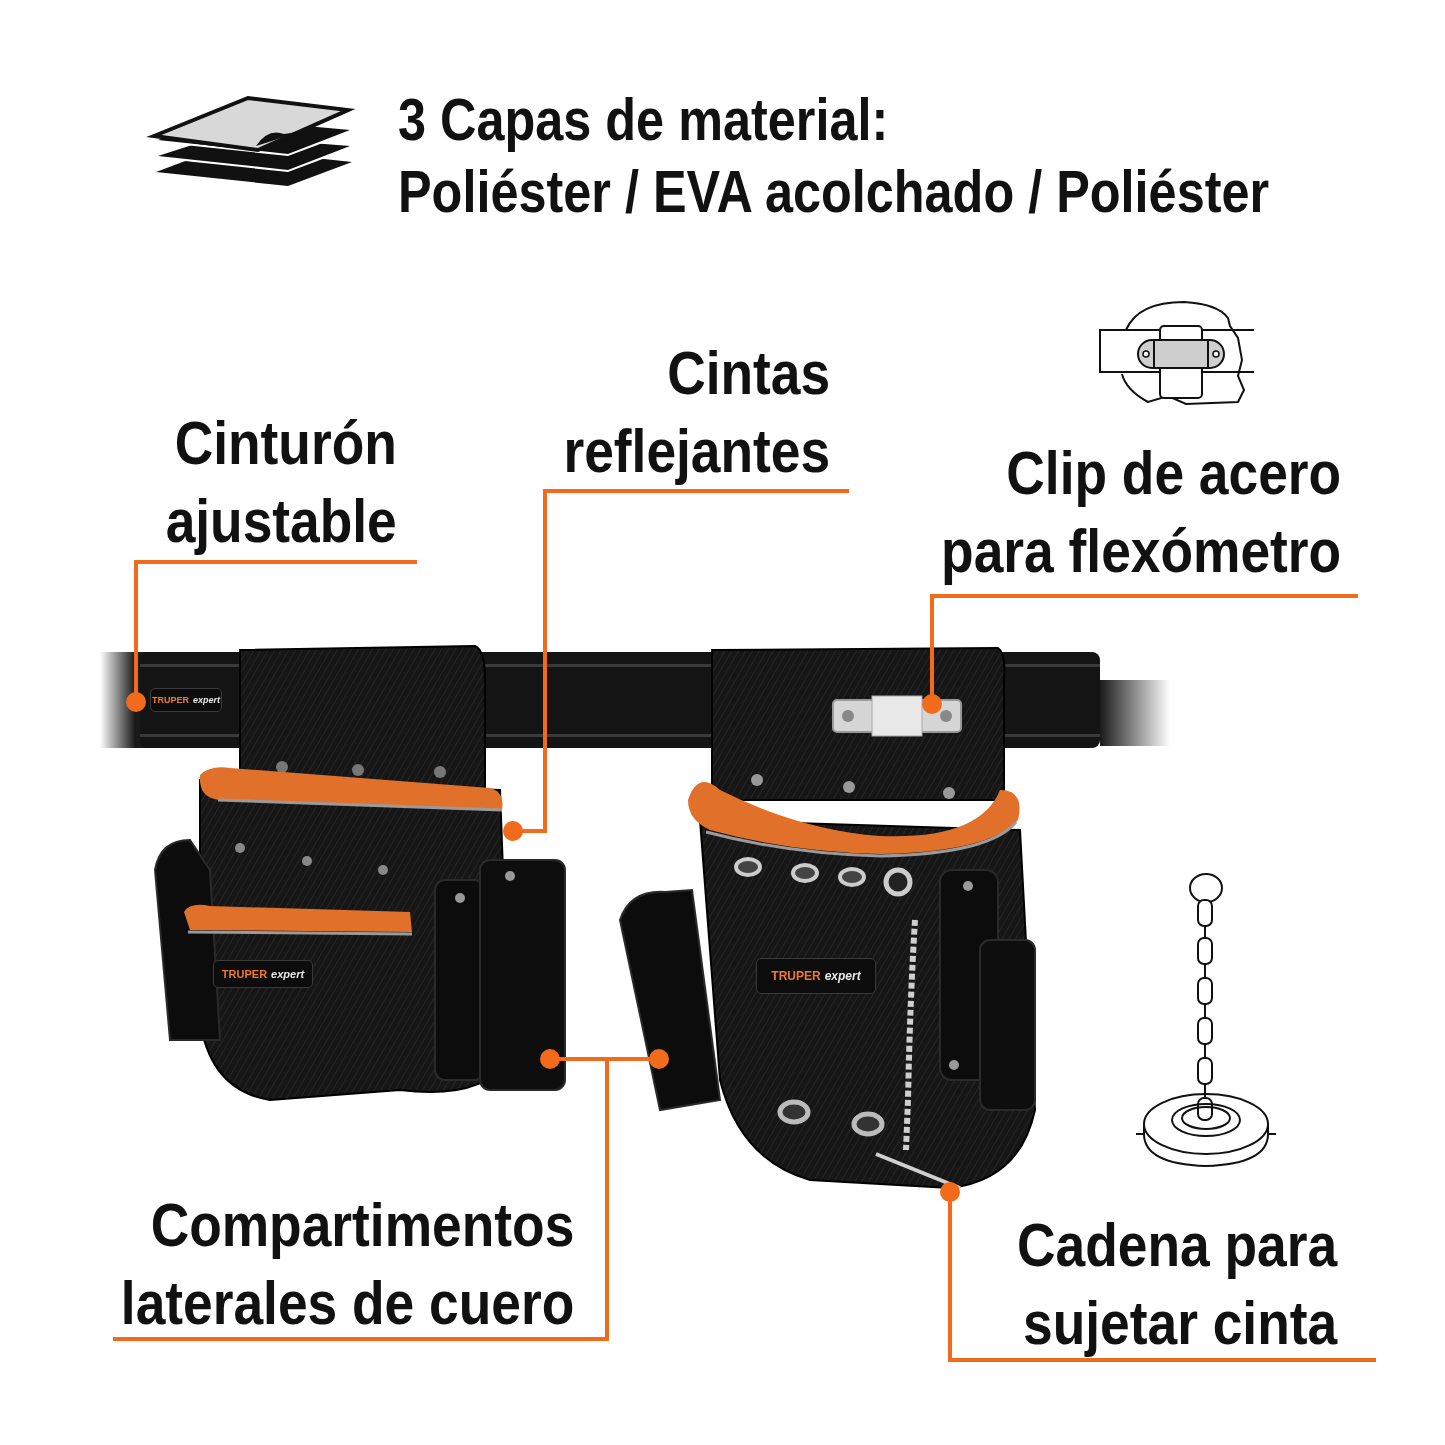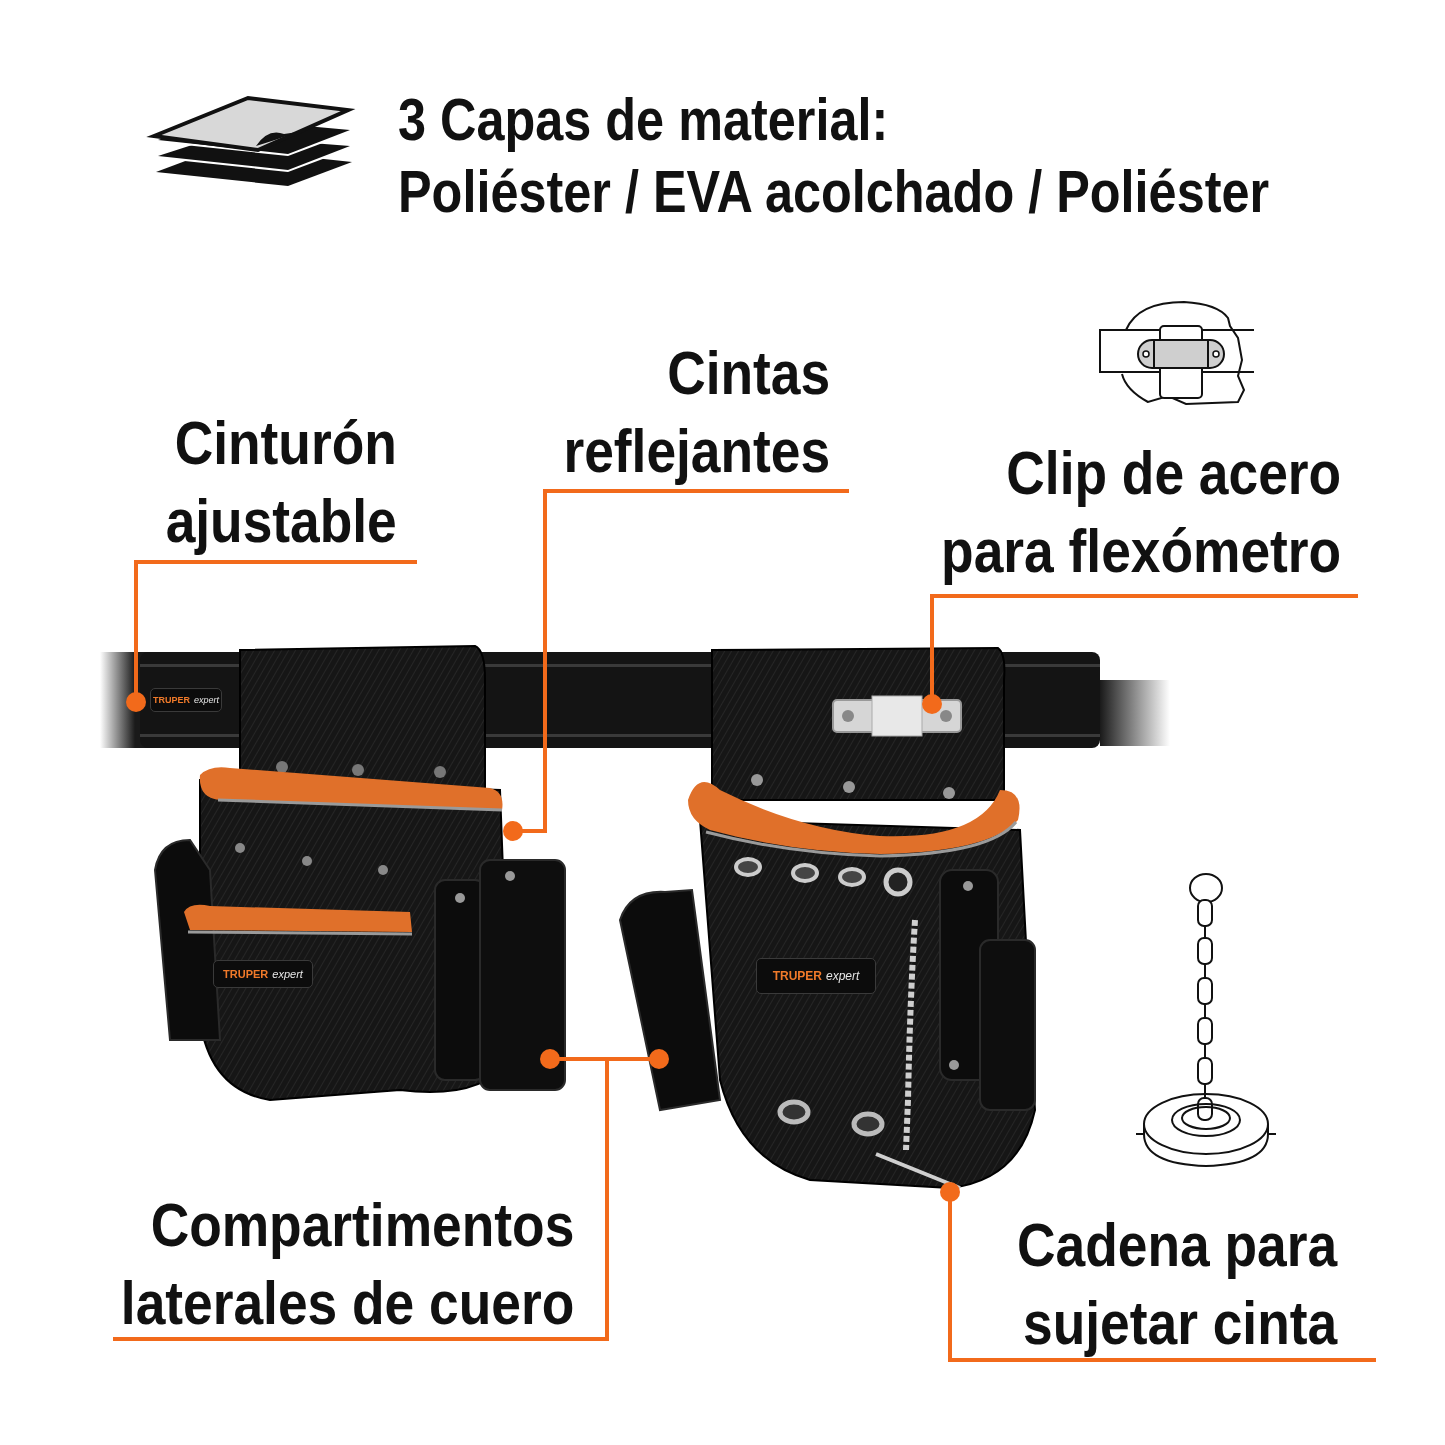--- a/index.html
+++ b/index.html
@@ -14,21 +14,21 @@
     .dot { position: absolute; width: 20px; height: 20px; border-radius: 50%; background: #f26a1b;
            margin-left: -10px; margin-top: -10px; }
     .title { position: absolute; left: 398px; top: 84px; font-size: 60px; font-weight: 700;
              line-height: 72px; transform: scaleX(0.84); transform-origin: left top; white-space: nowrap; }
     .title .ln { display: block; }
     svg { position: absolute; overflow: visible; }
     .brand { position: absolute; background: #0c0c0c; border: 1px solid #3a3a3a; border-radius: 5px;
              display: flex; align-items: center; justify-content: center; gap: 4px;
              font-family: "Liberation Sans", sans-serif; font-weight: 700; white-space: nowrap; }
     .brand .b1 { color: #f07a2a; }
-    .brand .b2 { color: #e6e6e6; font-style: italic; font-weight: 400; }
+    .brand .b2 { color: #e6e6e6; font-style: italic; font-weight: 700; }
   </style>
 </head>
 <body>
 
 <svg style="left:148px;top:96px" width="210" height="90" viewBox="0 0 210 90">
   <polygon points="8,76 72,52 204,66 140,90" fill="#111"></polygon>
   <polygon points="8,62 72,38 204,52 140,76" fill="#fff"></polygon>
   <polygon points="10,60 72,40 202,50 140,74" fill="#111"></polygon>
   <polygon points="8,46 72,22 204,36 140,60" fill="#fff"></polygon>
   <polygon points="10,44 72,22 202,34 140,58" fill="#111"></polygon>

